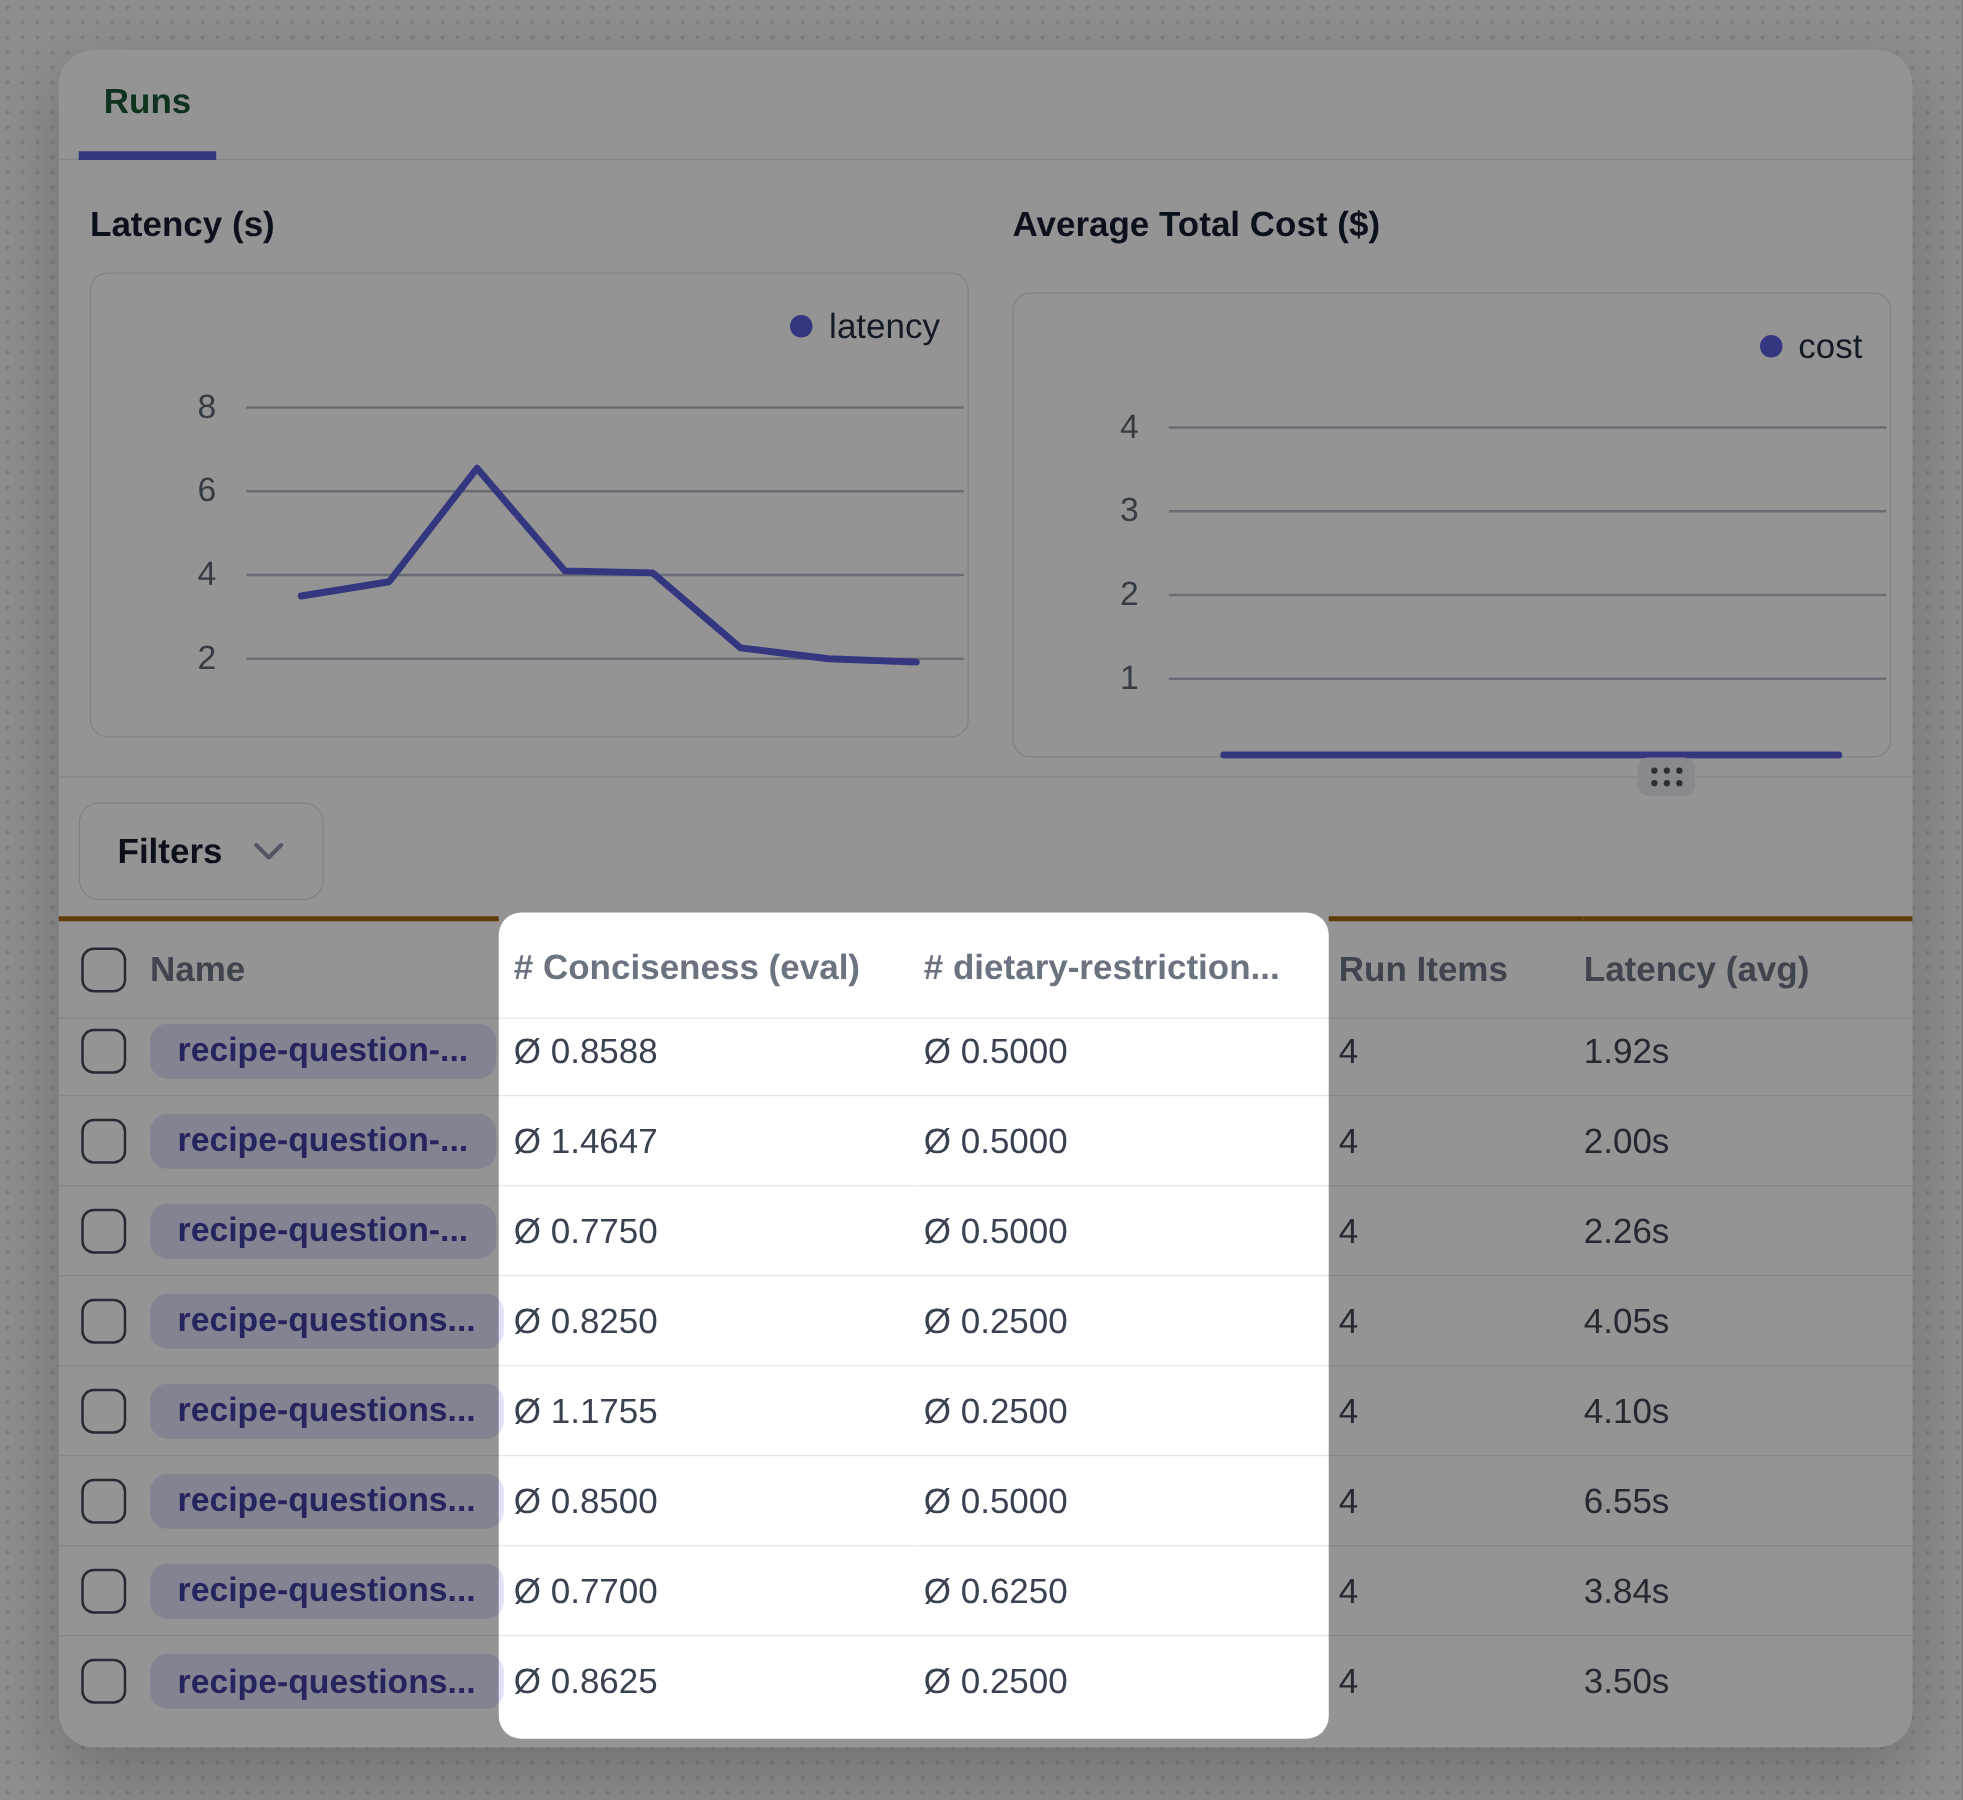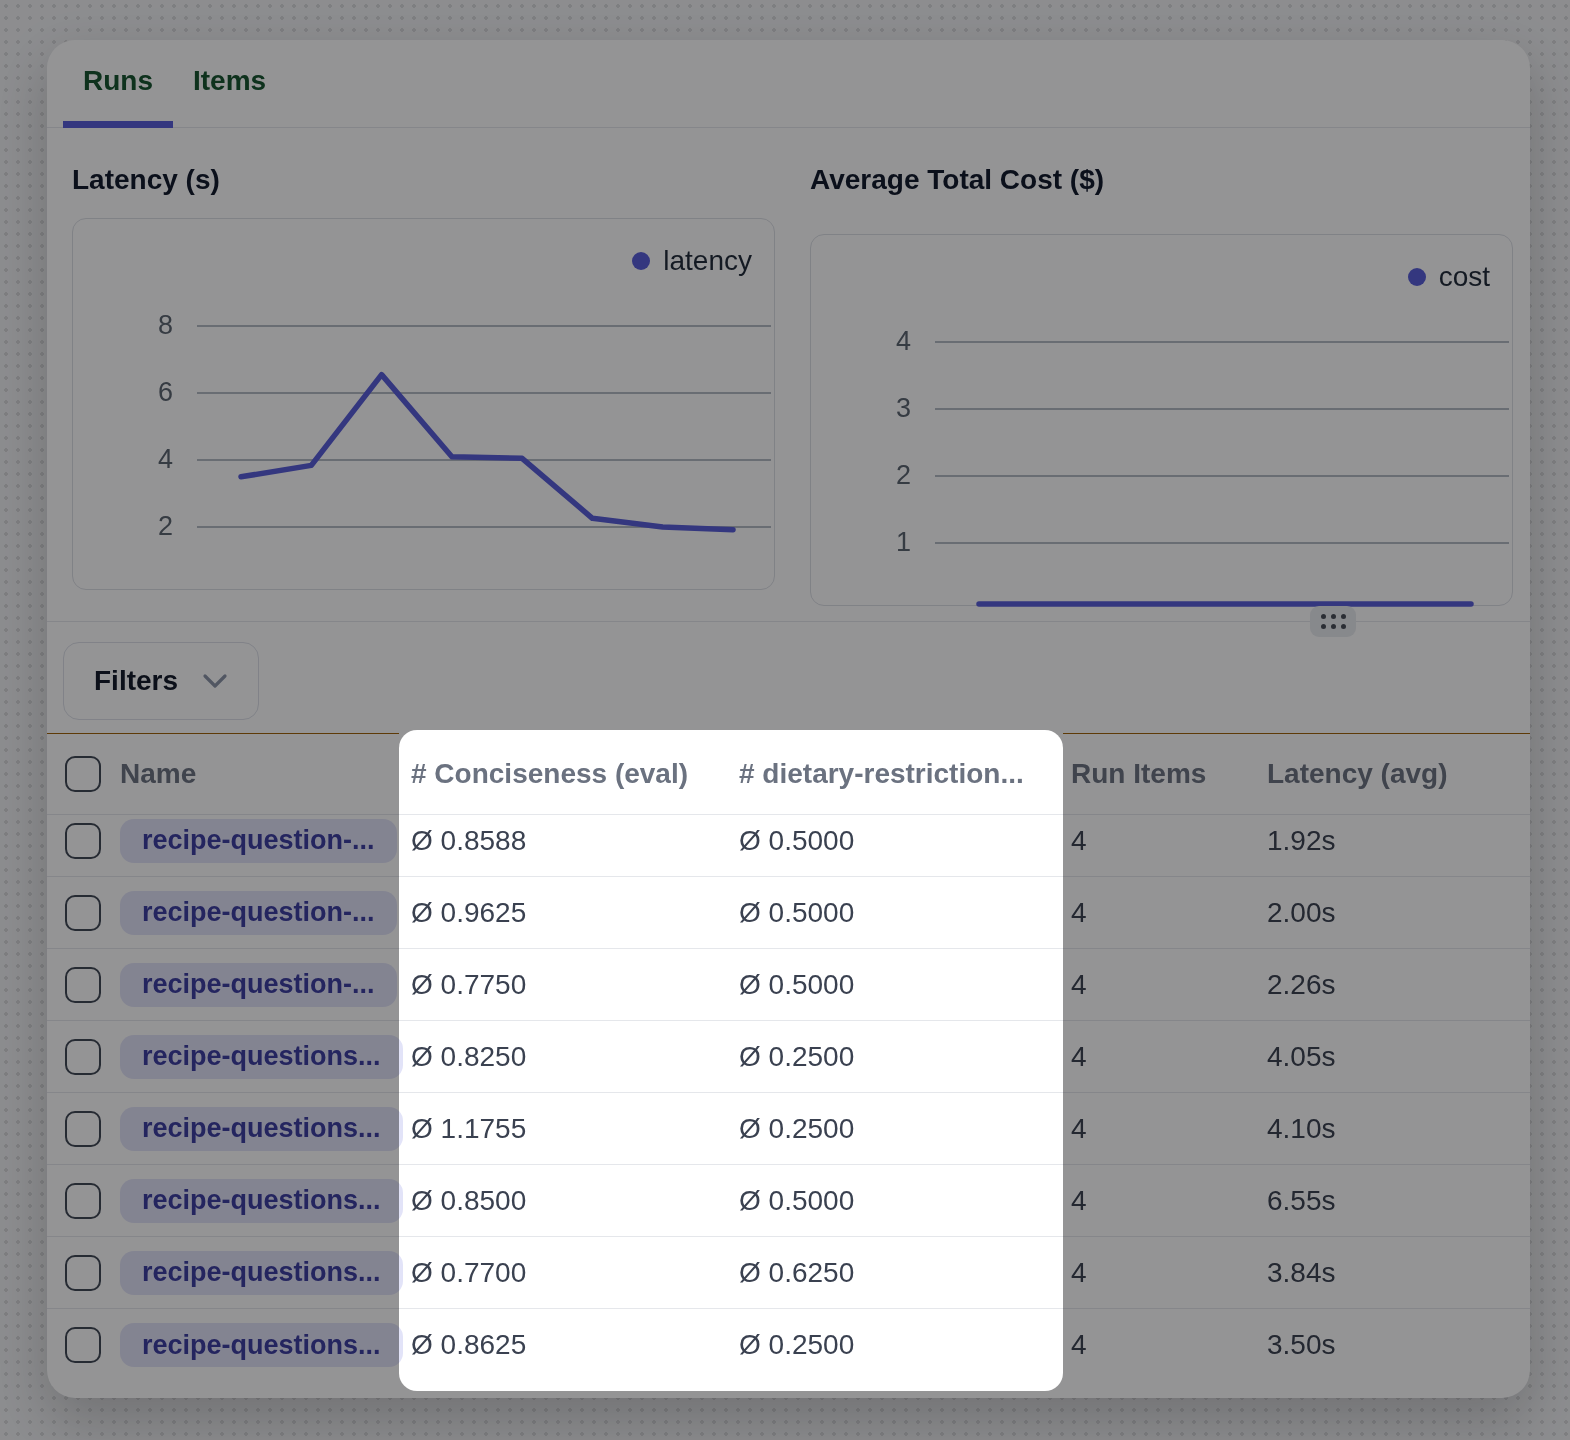--- a/index.html
+++ b/index.html
@@ -89,21 +89,21 @@
     align-content:start;
   }
   .table .hrow, .table .row { display:contents; }
   .cell {
     display:flex; align-items:center; font-size:28px; color:#3a4150;
     border-bottom:1px solid #e5e7eb; background:transparent;
   }
   .hcell {
     height:82px; font-weight:600; color:#6b7280;
   }
-  .hcell.with-top { border-top:1px solid #a16207; }
+  .hcell.with-top { border-top:4px solid #a16207; }
   .row:last-child .cell { border-bottom:none; }
   .c-check { padding-left:18px; }
   .c-metric1 { padding-left:12px; }
   .c-metric2 { padding-left:8px; }
   .c-runitems { padding-left:8px; }
 
   .checkbox {
     width:36px; height:36px; border:2.5px solid #3f4754; border-radius:10px;
     background:transparent; cursor:pointer;
   }
@@ -121,21 +121,20 @@
     box-shadow:0 0 0 4000px rgba(8,8,10,0.43);
   }
 </style>
 </head>
 <body>
 
 <div class="card">
 
   <div class="tabs-row">
     <div class="tab active">Runs</div>
-    <div class="tab">Items</div>
   </div>
 
   <div class="charts-section">
     <div class="chart-title latency">Latency (s)</div>
     <div class="chart-title cost">Average Total Cost ($)</div>
 
     <div class="chart-card latency" id="chart-0">
         <svg width="703" height="372">
           <line x1="124" x2="698" y1="308" y2="308" stroke="#b4bac4" stroke-width="2"></line>
           <line x1="124" x2="698" y1="241" y2="241" stroke="#b4bac4" stroke-width="2"></line>
@@ -216,21 +215,21 @@
     <div class="cell">1.92s</div>
   </div>
 
   <div class="row">
     <div class="cell c-check">
       <span class="checkbox"></span>
     </div>
     <div class="cell">
       <span class="pill">recipe-question-...</span>
     </div>
-    <div class="cell c-metric1">Ø 0.9625</div>
+    <div class="cell c-metric1">Ø 1.4647</div>
     <div class="cell c-metric2">Ø 0.5000</div>
     <div class="cell c-runitems">4</div>
     <div class="cell">2.00s</div>
   </div>
 
   <div class="row">
     <div class="cell c-check">
       <span class="checkbox"></span>
     </div>
     <div class="cell">

